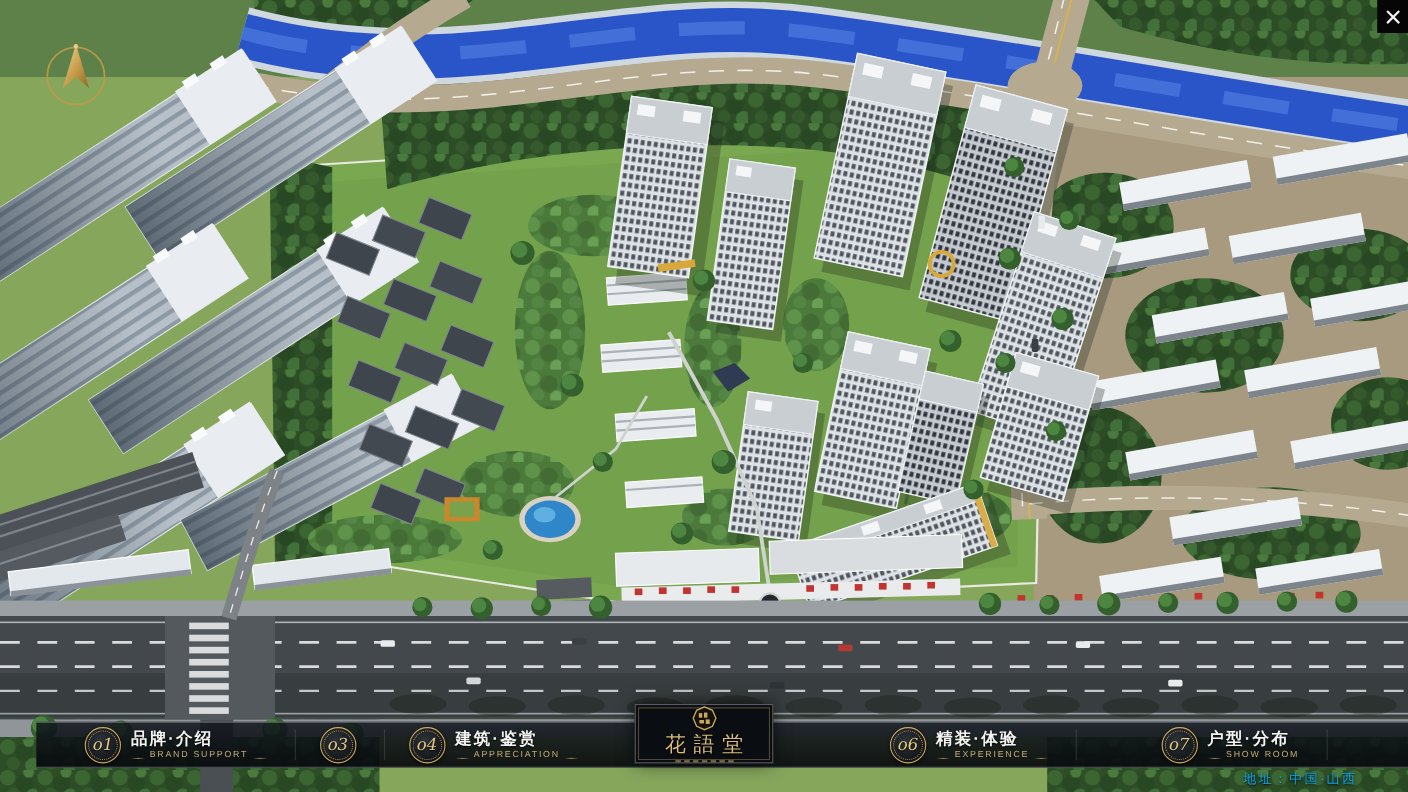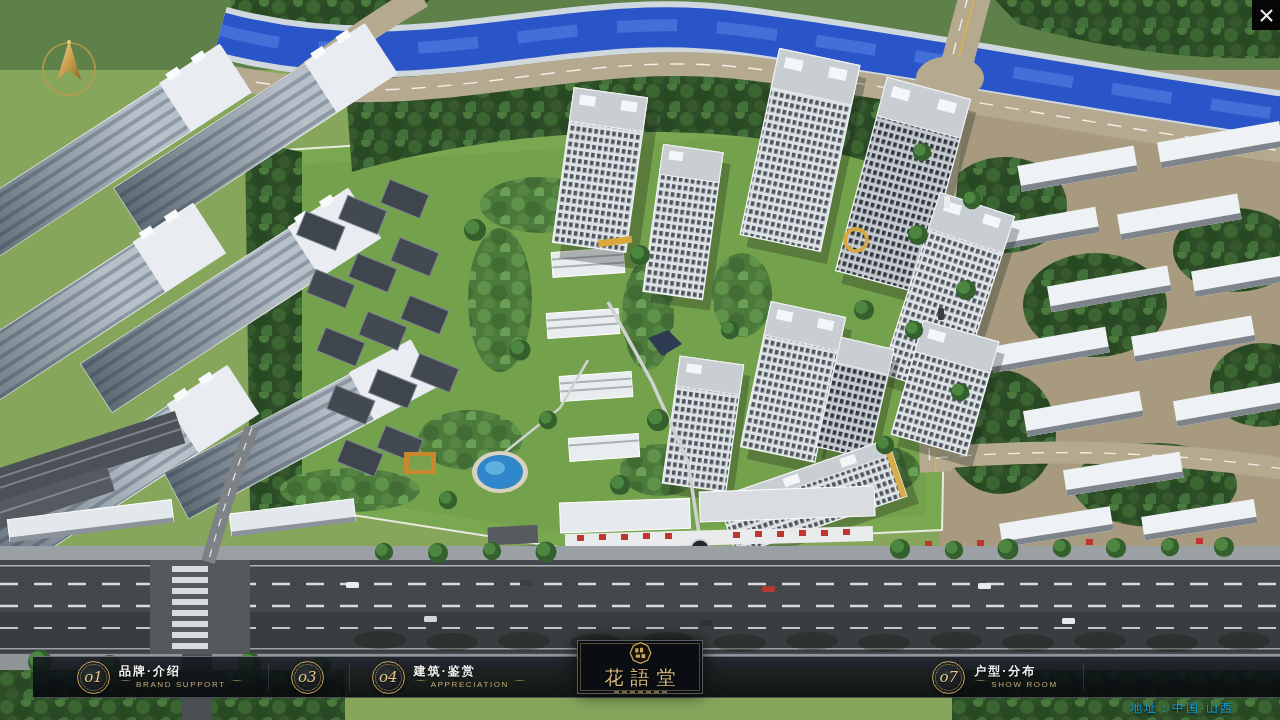--- a/index.html
+++ b/index.html
@@ -30,23 +30,23 @@
   .badge { width:33px; height:33px; border-radius:50%; flex:0 0 auto;
     border:1.5px solid #cfa95e;
     background:radial-gradient(circle at 42% 36%, #2d333a, #121619 72%);
     display:flex; align-items:center; justify-content:center; position:relative;
     box-shadow:0 1px 3px rgba(0,0,0,.8); }
   .badge::before { content:""; position:absolute; inset:2px; border-radius:50%;
     border:1px dotted rgba(207,169,94,.85); }
   .badge-num { font-family:"DejaVu Serif", serif; font-style:italic; font-size:15px; color:#e6c983;
     text-shadow:0 1px 1px #000; }
   .nav-text { display:flex; flex-direction:column; justify-content:center; }
-  .zh { font-size:12px; font-weight:700; color:#f4f4f2; letter-spacing:2px; line-height:1.05;
+  .zh { font-size:15px; font-weight:700; color:#f4f4f2; letter-spacing:2px; line-height:1.05;
     white-space:nowrap; text-shadow:0 1px 2px rgba(0,0,0,.85); }
-  .en { display:flex; align-items:flex-start; gap:4px; margin-top:2px; }
+  .en { display:flex; align-items:flex-end; gap:4px; margin-top:2px; }
   .en .rule { height:1px; width:13px; background:linear-gradient(90deg, rgba(141,124,84,0), #8d7c54, rgba(141,124,84,0)); }
   .en .txt { font-size:8px; color:#c6ad74; letter-spacing:1.6px; white-space:nowrap; }
 
   
   .logo-panel { position:absolute; left:577px; top:640px; width:126px; height:54px;
     background:#0a0d11; border:1px solid #565c63; cursor:pointer;
     box-shadow:inset 0 0 0 2px #0a0d11, inset 0 0 0 3px rgba(190,160,95,.4), 0 0 16px rgba(0,0,0,.75);
     display:flex; flex-direction:column; align-items:center; justify-content:center; gap:1px; }
   .logo-name { font-family:"DejaVu Serif", serif; font-size:19px; color:#d8ba79;
     letter-spacing:7px; margin-right:-7px; line-height:1.1; text-shadow:0 1px 2px #000; }
@@ -604,20 +604,33 @@
               <span class="txt">APPRECIATION</span>
               <span class="rule"></span>
             </div>
       </div>
     </div>
   </div>
   <div class="nav-spacer"></div>
   <div class="nav-right">
     <div class="nav-item">
       <div class="badge">
+            <span class="badge-num">o6</span>
+          </div>
+      <div class="nav-text">
+        <div class="zh">精装·体验</div>
+        <div class="en">
+              <span class="rule"></span>
+              <span class="txt">EXPERIENCE</span>
+              <span class="rule"></span>
+            </div>
+      </div>
+    </div>
+    <div class="nav-item">
+      <div class="badge">
             <span class="badge-num">o7</span>
           </div>
       <div class="nav-text">
         <div class="zh">户型·分布</div>
         <div class="en">
               <span class="rule"></span>
               <span class="txt">SHOW ROOM</span>
             </div>
       </div>
     </div>

